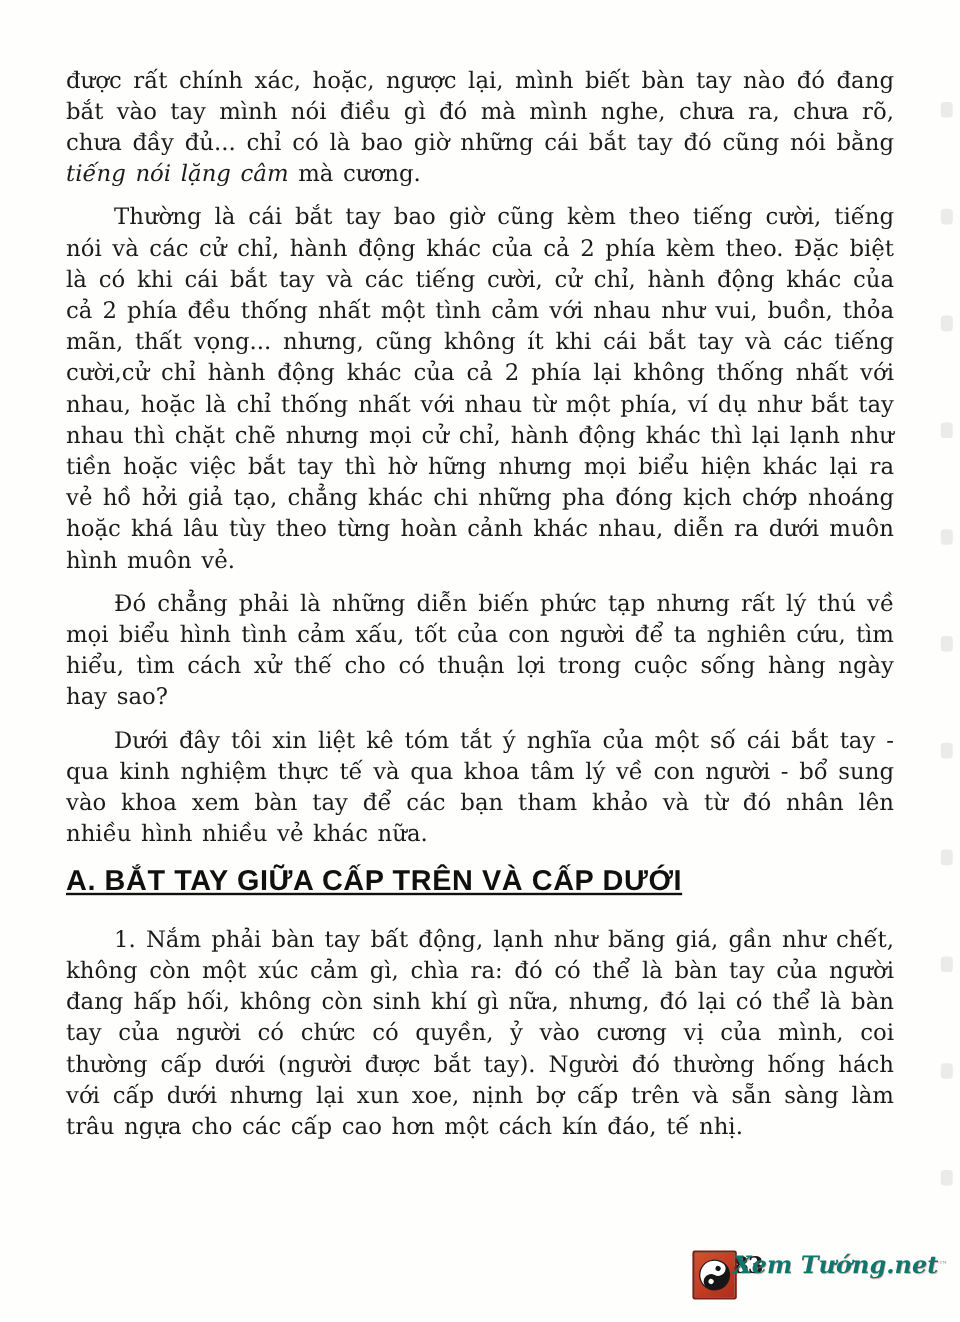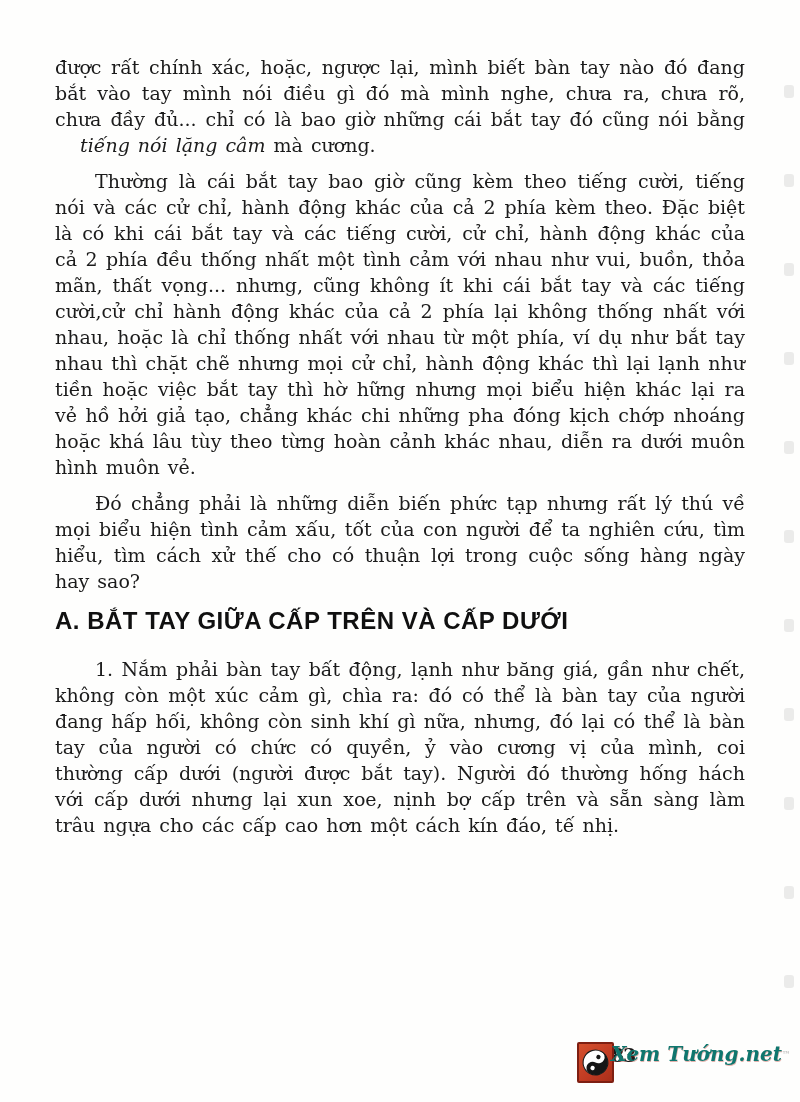--- a/index.html
+++ b/index.html
@@ -29,31 +29,31 @@
     text-align: justify;
     word-spacing: 2px;
     color: #1b1b1b;
   }
   .para .indent {
     display: inline-block;
     width: 40px;
   }
   .para em {
     font-style: italic;
-    margin-left: 25px;
   }
   .heading {
     margin: 12px 0 20px 0;
     font-family: "Liberation Sans", "DejaVu Sans", sans-serif;
     font-weight: bold;
     font-size: 24px;
     line-height: 30px;
     letter-spacing: 0.5px;
     color: #101010;
     text-align: left;
+    text-decoration: underline;
   }
   
   .edge-mark {
     position: absolute;
     left: 784px;
     width: 10px;
     height: 13px;
     border-radius: 3px;
     background: rgba(70, 70, 70, 0.10);
   }
@@ -117,21 +117,22 @@
   }
 </style>
 </head>
 <body>
 
 <div class="page">
 
   <div class="text-block" id="text-block">
       <p class="para"><span>được rất chính xác, hoặc, ngược lại, mình biết bàn tay nào đó đang bắt vào tay mình nói điều gì đó mà mình nghe, chưa ra, chưa rõ, chưa đầy đủ... chỉ có là bao giờ những cái bắt tay đó cũng nói bằng </span><em>tiếng nói lặng câm</em><span> mà cương.</span></p>
       <p class="para"><span class="indent"></span><span>Thường là cái bắt tay bao giờ cũng kèm theo tiếng cười, tiếng nói và các cử chỉ, hành động khác của cả 2 phía kèm theo. Đặc biệt là có khi cái bắt tay và các tiếng cười, cử chỉ, hành động khác của cả 2 phía đều thống nhất một tình cảm với nhau như vui, buồn, thỏa mãn, thất vọng... nhưng, cũng không ít khi cái bắt tay và các tiếng cười,cử chỉ hành động khác của cả 2 phía lại không thống nhất với nhau, hoặc là chỉ thống nhất với nhau từ một phía, ví dụ như bắt tay nhau thì chặt chẽ nhưng mọi cử chỉ, hành động khác thì lại lạnh như tiền hoặc việc bắt tay thì hờ hững nhưng mọi biểu hiện khác lại ra vẻ hồ hởi giả tạo, chẳng khác chi những pha đóng kịch chớp nhoáng hoặc khá lâu tùy theo từng hoàn cảnh khác nhau, diễn ra dưới muôn hình muôn vẻ.</span></p>
-      <p class="para"><span class="indent"></span><span>Đó chẳng phải là những diễn biến phức tạp nhưng rất lý thú về mọi biểu hiện tình cảm xấu, tốt của con người để ta nghiên cứu, tìm hiểu, tìm cách xử thế cho có thuận lợi trong cuộc sống hàng ngày hay sao?</span></p>
+      <p class="para"><span class="indent"></span><span>Đó chẳng phải là những diễn biến phức tạp nhưng rất lý thú về mọi biểu hình tình cảm xấu, tốt của con người để ta nghiên cứu, tìm hiểu, tìm cách xử thế cho có thuận lợi trong cuộc sống hàng ngày hay sao?</span></p>
+      <p class="para"><span class="indent"></span><span>Dưới đây tôi xin liệt kê tóm tắt ý nghĩa của một số cái bắt tay - qua kinh nghiệm thực tế và qua khoa tâm lý về con người - bổ sung vào khoa xem bàn tay để các bạn tham khảo và từ đó nhân lên nhiều hình nhiều vẻ khác nữa.</span></p>
       <h2 class="heading"><span>A. BẮT TAY GIỮA CẤP TRÊN VÀ CẤP DƯỚI</span></h2>
       <p class="para"><span class="indent"></span><span>1. Nắm phải bàn tay bất động, lạnh như băng giá, gần như chết, không còn một xúc cảm gì, chìa ra: đó có thể là bàn tay của người đang hấp hối, không còn sinh khí gì nữa, nhưng, đó lại có thể là bàn tay của người có chức có quyền, ỷ vào cương vị của mình, coi thường cấp dưới (người được bắt tay). Người đó thường hống hách với cấp dưới nhưng lại xun xoe, nịnh bợ cấp trên và sẵn sàng làm trâu ngựa cho các cấp cao hơn một cách kín đáo, tế nhị.</span></p>
     </div>
 
   <div id="edge-marks">
       <div class="edge-mark" style="top: 85px;"></div>
       <div class="edge-mark" style="top: 174px;"></div>
       <div class="edge-mark" style="top: 263px;"></div>
       <div class="edge-mark" style="top: 352px;"></div>
       <div class="edge-mark" style="top: 441px;"></div>

